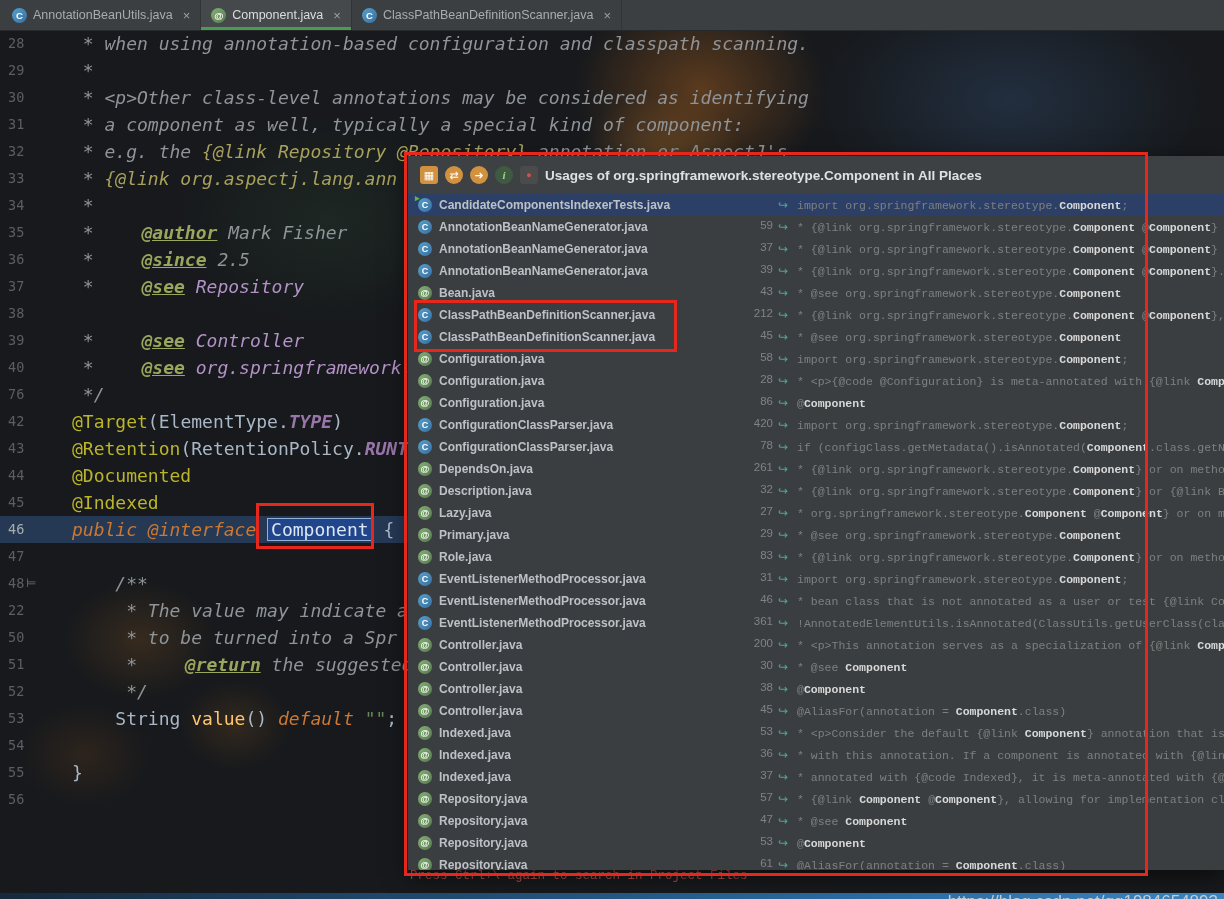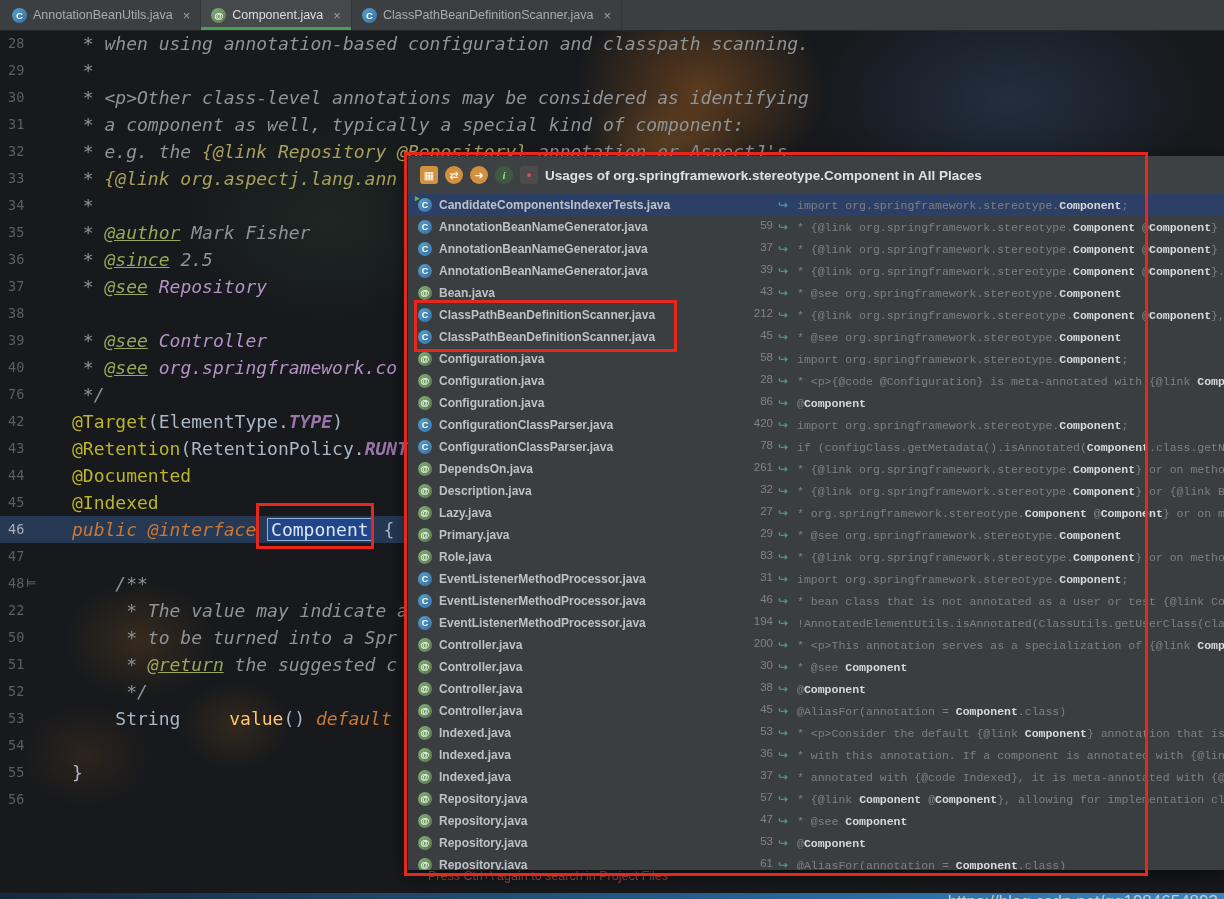--- a/index.html
+++ b/index.html
@@ -38,27 +38,27 @@
         font-family:"DejaVu Sans Mono",monospace;font-size:18px;}
   .line.current{background:rgba(49,84,133,.55);}
   .gut{flex:0 0 52px;padding-left:8px;box-sizing:border-box;color:#5a5f63;font-size:13.5px;position:relative;
        font-family:"DejaVu Sans Mono",monospace;}
   .line.current .gut{color:#a9adb0;}
   .gmark{position:absolute;left:26px;top:0;color:#6b7074;font-size:12px;}
   .code{padding-left:20px;white-space:pre;}
 
   .s-cm{color:#8f9499;font-style:italic;}
   .s-tag{color:#a8a15c;font-style:italic;}
-  .s-tagb{color:#9ba65d;font-style:italic;font-weight:normal;text-decoration:underline;}
+  .s-tagb{color:#9ba65d;font-style:italic;font-weight:bold;text-decoration:underline;margin-left:37px;}
   .s-ref{color:#b392c7;font-style:italic;}
   .s-ann{color:#bbb529;}
   .s-kw,.s-kwi{color:#cc7832;font-weight:normal;font-style:italic;}
   .s-cls{color:#a9b7c6;}
   .s-fld{color:#9876aa;font-style:italic;font-weight:bold;}
-  .s-mth{color:#ffc66d;margin-left:38px;}
+  .s-mth{color:#ffc66d;}
   .s-str{color:#6a8759;}
   .s-pln{color:#a9b7c6;}
   .s-sel{background:#21458a;border:1px solid #93b1d6;padding:0 3px;color:#dce6f2;}
 
   
   #usages-popup{position:absolute;left:408px;top:156px;width:816px;height:714px;background:#3b3e41;
                 box-shadow:0 6px 22px rgba(0,0,0,.55);z-index:10;overflow:hidden;}
   #popup-header{height:38px;display:flex;align-items:center;padding:0 12px;gap:7px;
                 background:#3e4144;border-bottom:1px solid #2e3133;}
   .pic{display:inline-flex;align-items:center;justify-content:center;width:18px;height:18px;
@@ -80,21 +80,21 @@
          font-family:Liberation Mono, monospace;}
   .fprev .hl{color:#d8d8d8;font-weight:bold;}
 
   
   .red-rect{position:absolute;border:3px solid #e8271c;box-sizing:border-box;z-index:20;pointer-events:none;}
   #rect-popup{left:404px;top:152px;width:744px;height:724px;}
   #rect-rows{left:414px;top:300px;width:263px;height:52px;}
   #rect-component{left:256px;top:503px;width:118px;height:46px;}
 
   
-  #footer-hint{position:absolute;left:428px;top:869px;font-size:12.5px;color:#b24a44;z-index:8;white-space:nowrap;}
+  #footer-hint{position:absolute;left:410px;top:869px;font-size:12.5px;color:#b24a44;z-index:8;white-space:nowrap;font-family:Liberation Mono, monospace;}
   #watermark{position:absolute;right:6px;top:892px;font-size:17px;color:rgba(212,212,212,.9);z-index:30;}
   #bottom-bar{position:absolute;left:0;bottom:0;right:0;height:6px;z-index:6;
               background:linear-gradient(90deg,#16293c,#2b6ca3 70%,#3b87c4);}
 </style>
 </head>
 <body>
 
 <div id="screen">
 
   <div id="tab-bar">
@@ -283,21 +283,21 @@
         <div class="urow">
           <span class="fic ic-class">C</span>
           <span class="fname">EventListenerMethodProcessor.java</span>
           <span class="fnum">46</span>
           <span class="farr">↪</span>
           <span class="fprev">import org.springframework.stereotype.<span class="hl">Component</span>;</span>
         </div>
         <div class="urow">
           <span class="fic ic-class">C</span>
           <span class="fname">EventListenerMethodProcessor.java</span>
-          <span class="fnum">194</span>
+          <span class="fnum">361</span>
           <span class="farr">↪</span>
           <span class="fprev">* bean class that is not annotated as a user or test {@link Componen</span>
         </div>
         <div class="urow">
           <span class="fic ic-class">C</span>
           <span class="fname">EventListenerMethodProcessor.java</span>
           <span class="fnum">200</span>
           <span class="farr">↪</span>
           <span class="fprev">!AnnotatedElementUtils.isAnnotated(ClassUtils.getUserClass(clazz), C</span>
         </div>

